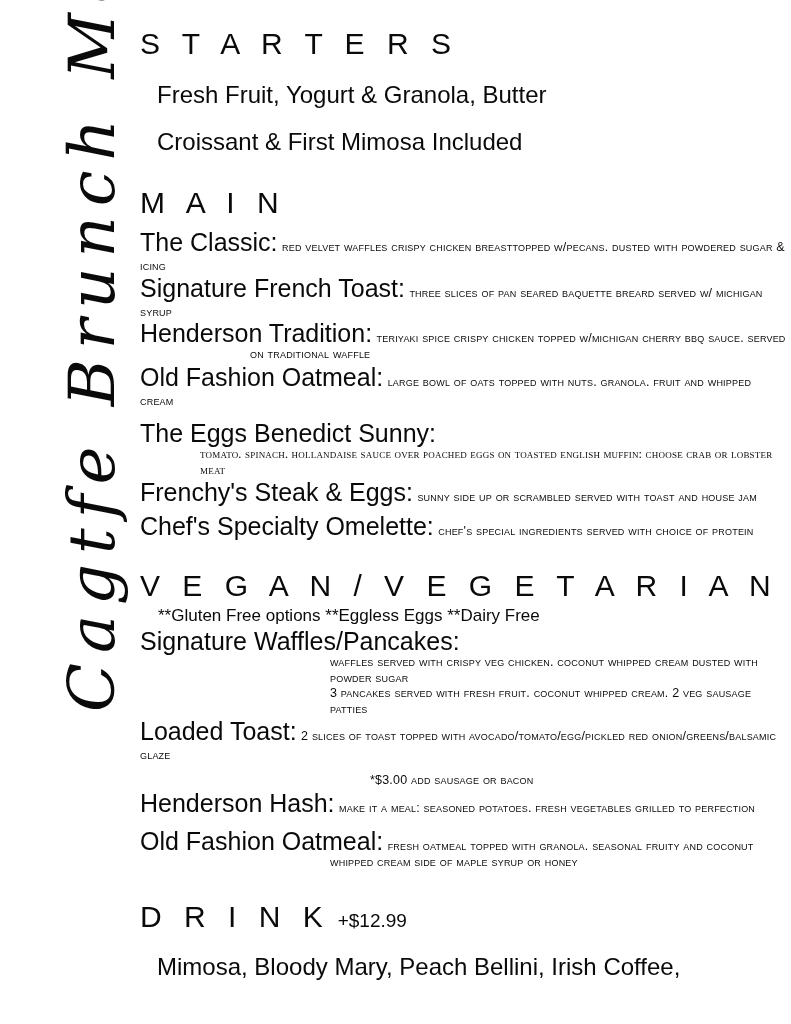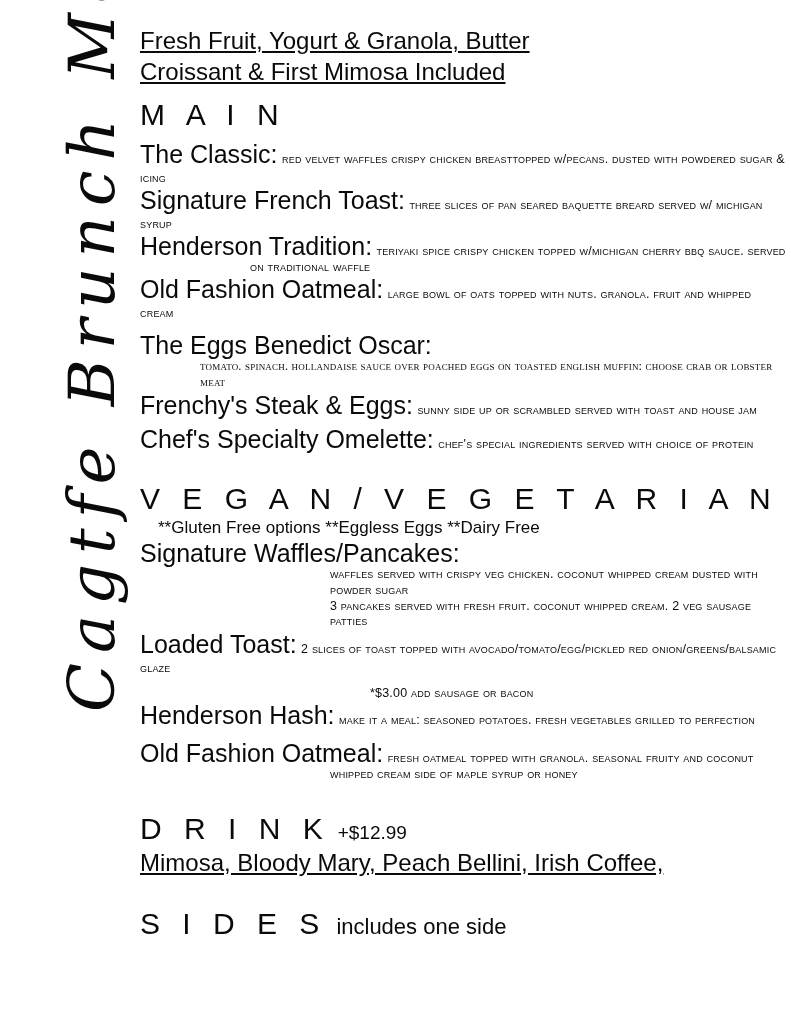--- a/index.html
+++ b/index.html
@@ -57,23 +57,22 @@
   }
   .section-head .suffix-price {
     letter-spacing: 0px;
     font-size: 19px;
     margin-left: 8px;
   }
 
   .plain-line {
     font-size: 24px;
     line-height: 1.28;
-    margin: 0;
-    color: #0a0a0a;
-    text-decoration: underline;
+    margin: 17px;
+    color: #0a0a0a;
   }
 
   .note-line {
     font-size: 17px;
     line-height: 1.3;
     margin: 0 0 0 18px;
     color: #0a0a0a;
   }
 
   .item {
@@ -110,20 +109,21 @@
   .indent-3 { padding-left: 190px; }
   .indent-4 { padding-left: 230px; }
 </style>
 </head>
 <body>
 
 <div class="side-title">Cagtfe Brunch Menu</div>
 
 <div class="menu">
 
+  <h2 class="section-head">S T A R T E R S</h2>
   <p class="plain-line">Fresh Fruit, Yogurt &amp; Granola, Butter</p>
   <p class="plain-line">Croissant &amp; First Mimosa Included</p>
 
   <div class="sp-10"></div>
 
   <h2 class="section-head">M A I N</h2>
 
   <div class="sp-6"></div>
 
   <p class="item">
@@ -140,21 +140,21 @@
   </p>
   <p class="desc-block indent-2">On Traditional Waffle</p>
   <p class="item">
     <span class="name">Old Fashion Oatmeal:</span>
     <span class="desc">large bowl of oats topped with nuts. granola. fruit and whipped cream</span>
   </p>
 
   <div class="sp-10"></div>
 
   <p class="item">
-    <span class="name">The Eggs Benedict Oscar:</span>
+    <span class="name">The Eggs Benedict Sunny:</span>
   </p>
   <p class="desc-block indent-1">Tomato. Spinach. Hollandaise Sauce Over Poached Eggs on toasted English muffin: choose Crab or Lobster Meat</p>
   <p class="item">
     <span class="name">Frenchy's Steak &amp; Eggs:</span>
     <span class="desc">Sunny Side Up or Scrambled served with toast and house Jam</span>
   </p>
 
   <div class="sp-6"></div>
 
   <p class="item">

